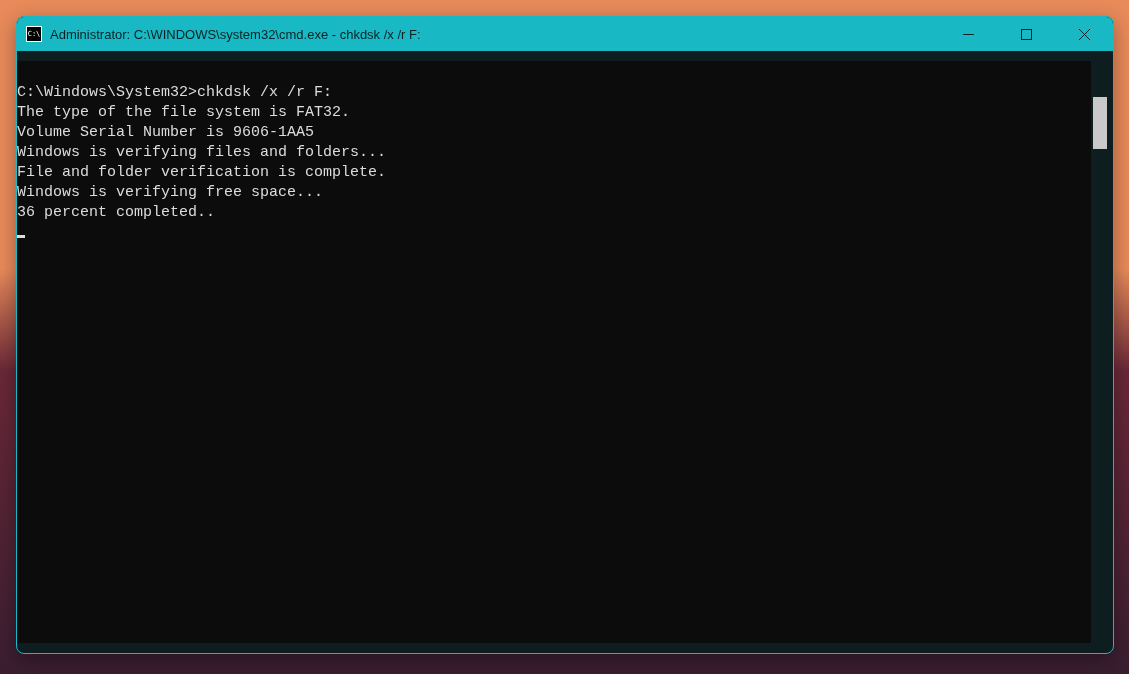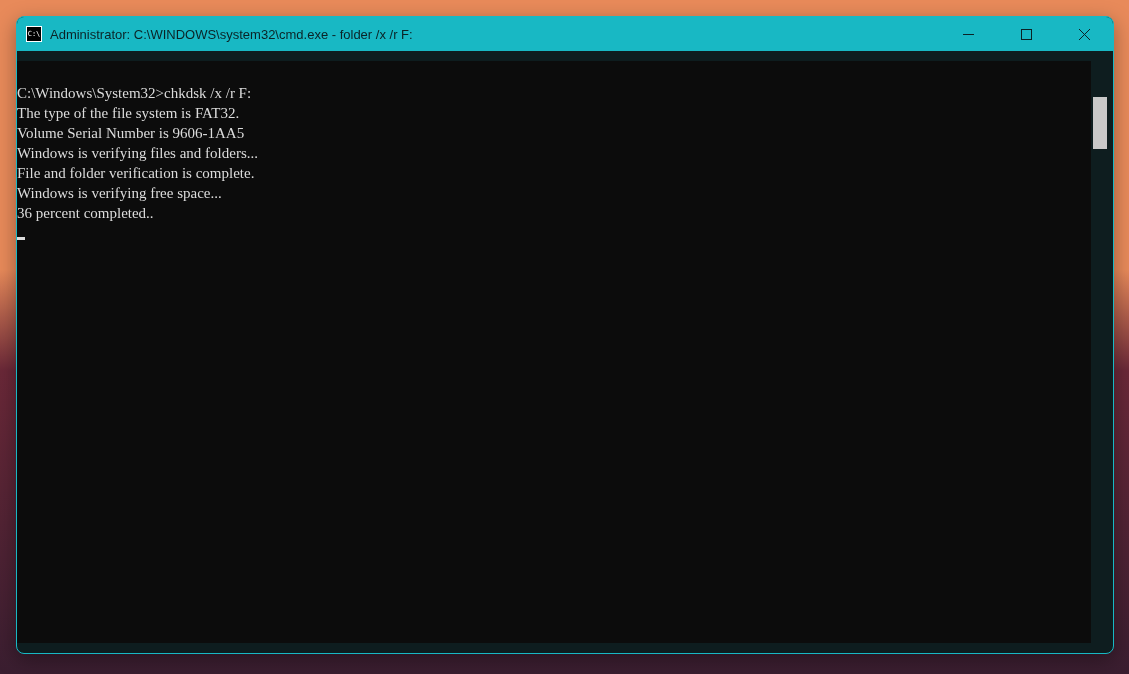--- a/index.html
+++ b/index.html
@@ -56,21 +56,21 @@
       position: absolute;
       top: 34px; left: 0; right: 0; bottom: 0;
       display: flex;
     }
     .terminal {
       position: relative;
       flex: 1 1 auto;
       margin: 10px 22px 10px 0;
       background: #0c0c0c;
       color: #dcdcdc;
-      font-family: Liberation Serif, serif;
+      font-family: Liberation Mono, monospace;
       font-size: 15px;
       line-height: 20px;
       padding: 22px 0 0 0;
       white-space: pre;
       overflow: hidden;
     }
     .terminal .line { display: block; padding-left: 0; }
     .scrollbar {
       position: absolute;
       top: 46px;
@@ -95,21 +95,21 @@
       vertical-align: -2px;
       margin-left: 0;
     }
   </style>
 </head>
 <body>
 
 <div class="window">
   <div class="titlebar">
     <span class="app-icon"></span>
-    <span class="title-text">Administrator: C:\WINDOWS\system32\cmd.exe - folder  /x /r F:</span>
+    <span class="title-text">Administrator: C:\WINDOWS\system32\cmd.exe - chkdsk  /x /r F:</span>
     <span class="spacer"></span>
     <div class="win-controls">
       <div class="win-btn">
         <svg viewBox="0 0 11 11">
             <line x1="0" y1="5.5" x2="11" y2="5.5"></line>
           </svg>
       </div>
       <div class="win-btn">
         <svg viewBox="0 0 11 11">
             <rect x="0.5" y="0.5" width="10" height="10"></rect>

